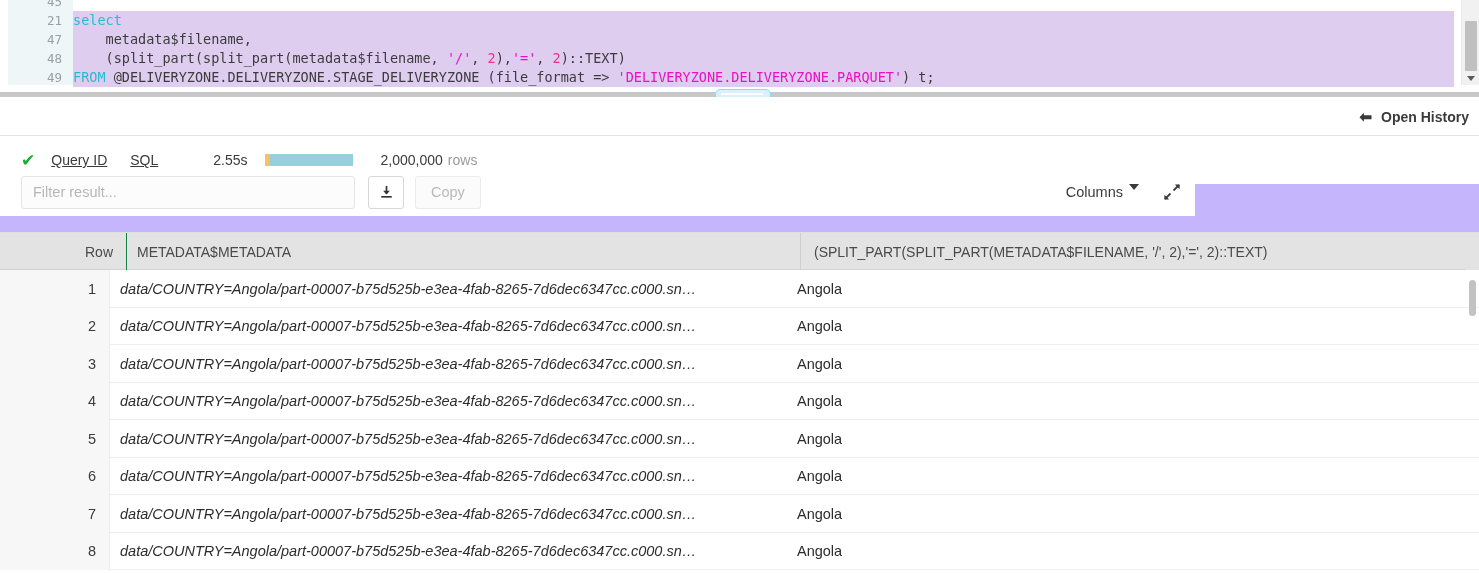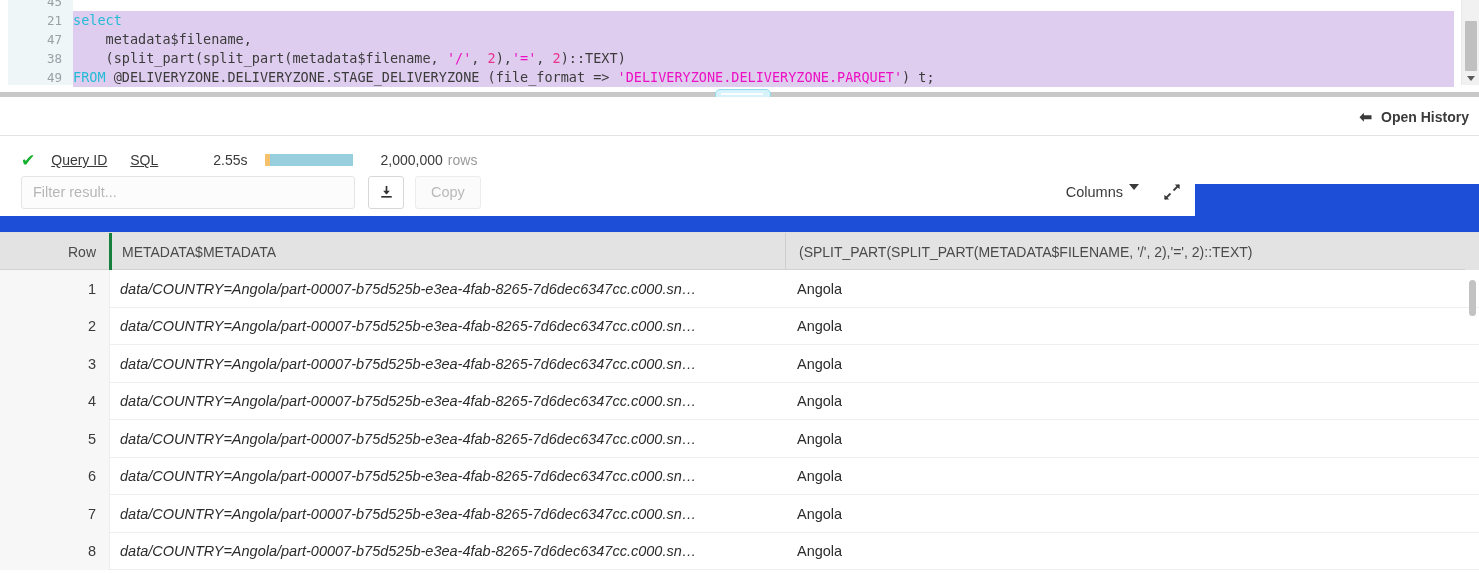--- a/index.html
+++ b/index.html
@@ -8,21 +8,21 @@
     width: 1479px; height: 573px;
     overflow: hidden;
     background: #ffffff;
     font-family: "Liberation Sans", sans-serif;
   }
 
   #app {
     position: relative;
     width: 1479px;
     height: 573px;
-    background: #1d4ed8;
+    background: #c4b5fd;
   }
 
   
   .editor {
     position: absolute;
     left: 0; top: 0;
     width: 1479px; height: 93px;
     background: #ffffff;
     overflow: hidden;
   }
@@ -303,24 +303,24 @@
     border-bottom: 1px solid #d2d2d2;
   }
   .th {
     display: flex;
     align-items: center;
     font-size: 14px;
     color: #4a4a4a;
     height: 37px;
   }
   .th-row {
-    width: 112px;
+    width: 127px;
     justify-content: flex-end;
     padding-right: 13px;
-    border-right: 3px solid #15803d;
+    border-right: 1px solid #15803d;
   }
   .th-c1 {
     width: 674px;
     padding-left: 10px;
     border-right: 1px solid #cfcfcf;
   }
   .th-c2 {
     flex: 1;
     padding-left: 13px;
   }
@@ -382,21 +382,21 @@
 <body>
 
 <div id="app">
 
   <div class="editor">
     <div class="editor-left-rail"></div>
     <div class="gutter" id="gutter" style="margin-top: -8px;">
         <div class="gutter-line">45</div>
         <div class="gutter-line">21</div>
         <div class="gutter-line">47</div>
-        <div class="gutter-line">38</div>
+        <div class="gutter-line">48</div>
         <div class="gutter-line">49</div>
       </div>
     <div class="code-area" id="code-area" style="margin-top: -8px;">
         <div class="code-line">&nbsp;</div>
         <div class="code-line sel"><span class="kw">select</span></div>
         <div class="code-line sel"><span class="plain">    metadata$filename,</span></div>
         <div class="code-line sel"><span class="plain">    (split_part(split_part(metadata$filename, </span><span class="str">'/'</span><span class="plain">, </span><span class="num">2</span><span class="plain">),</span><span class="str">'='</span><span class="plain">, </span><span class="num">2</span><span class="plain">)::TEXT)</span></div>
         <div class="code-line sel"><span class="kw">FROM</span><span class="plain"> @DELIVERYZONE.DELIVERYZONE.STAGE_DELIVERYZONE (file_format =&gt; </span><span class="str">'DELIVERYZONE.DELIVERYZONE.PARQUET'</span><span class="plain">) t;</span></div>
       </div>
     <div class="ed-scroll">

